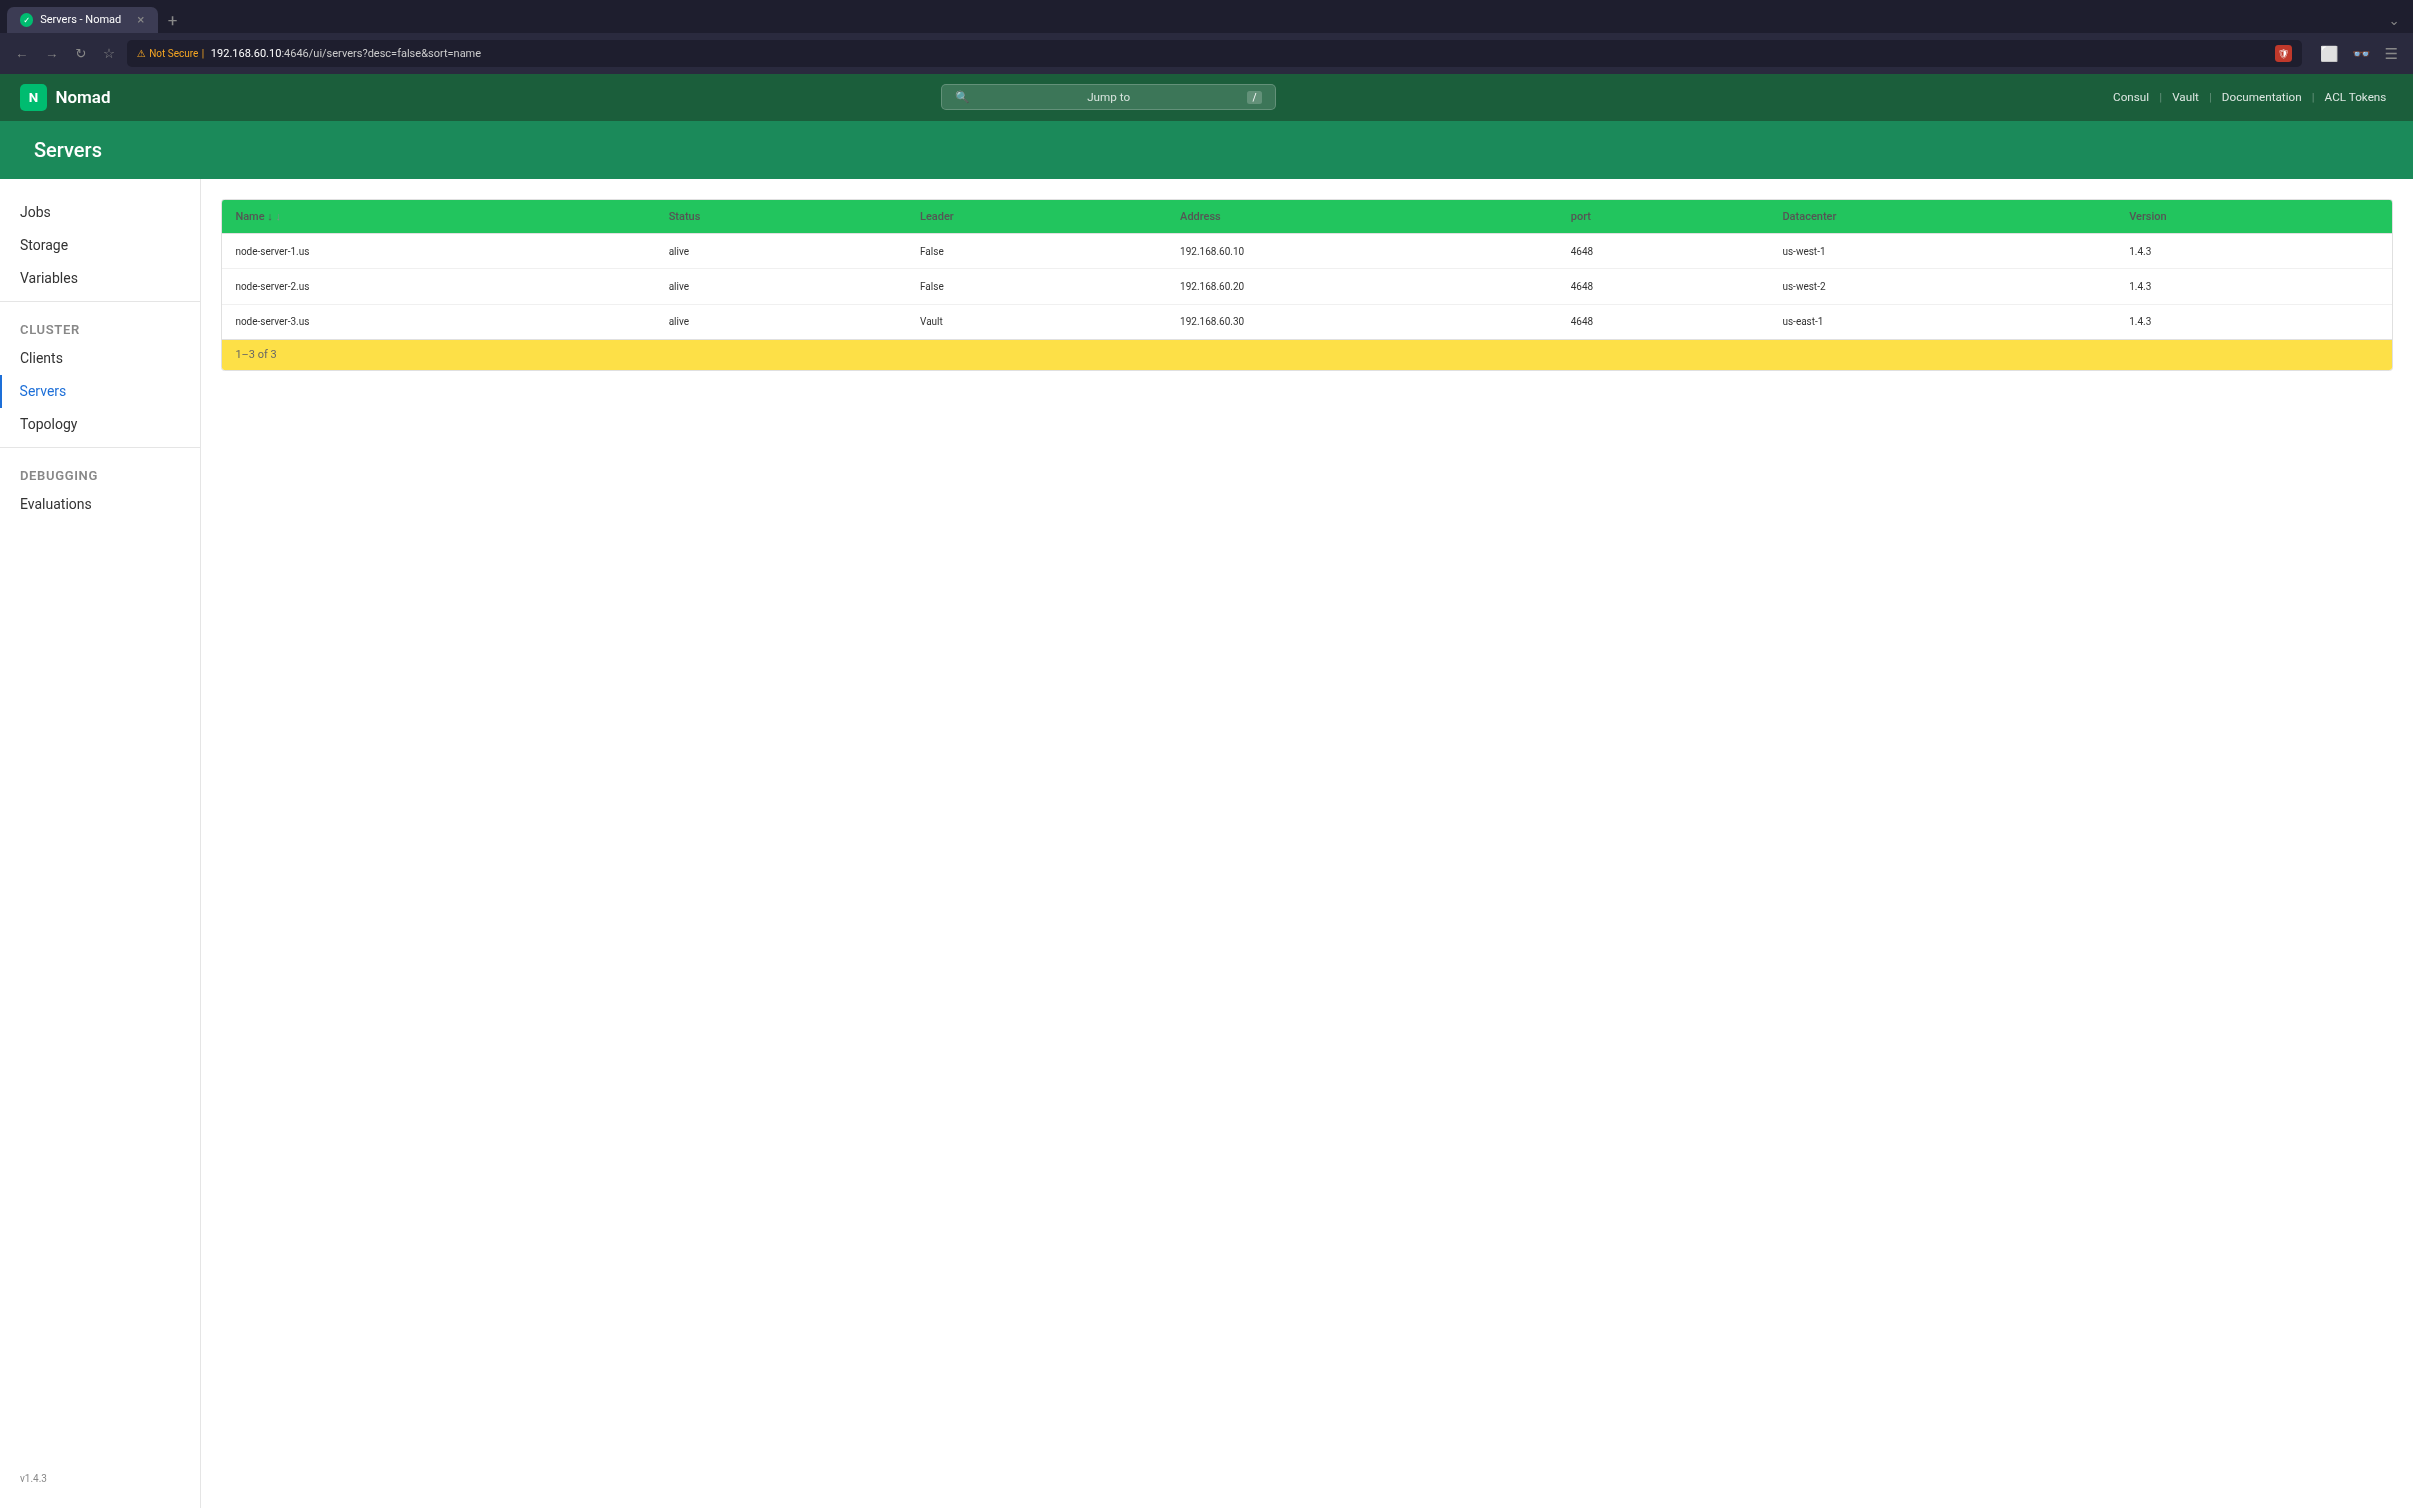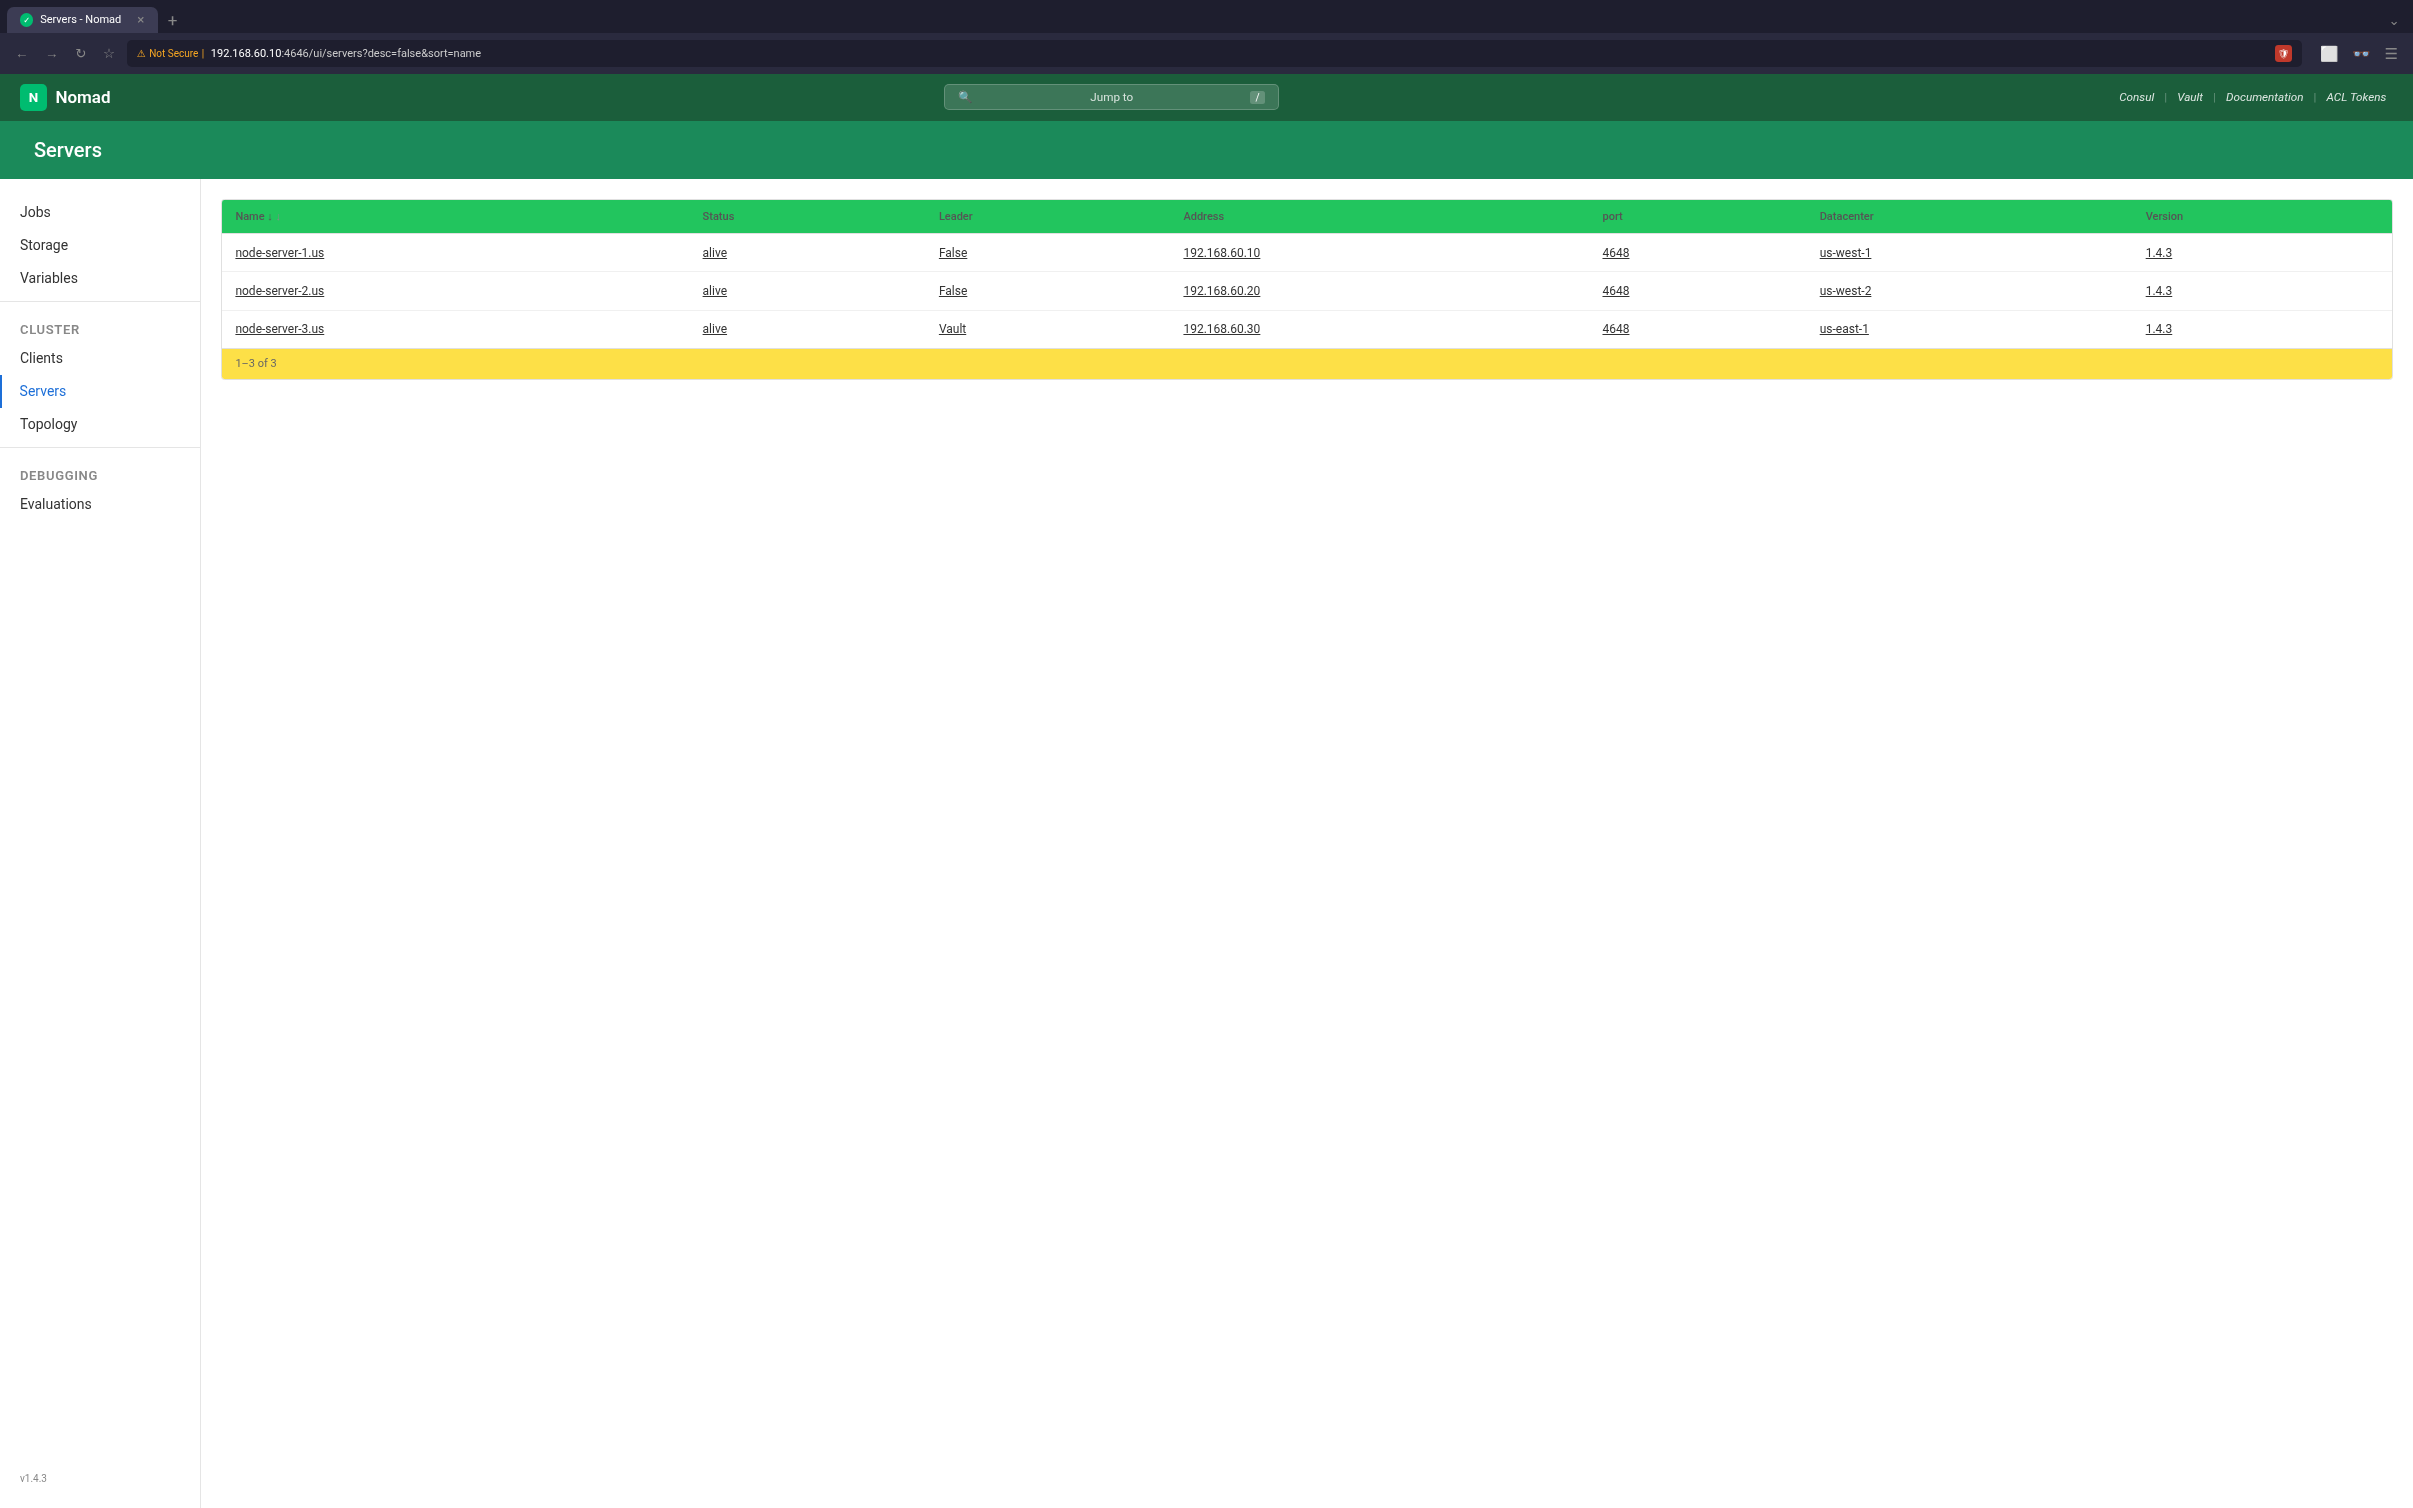--- a/index.html
+++ b/index.html
@@ -31,21 +31,21 @@
     .app { display: flex; flex-direction: column; min-height: calc(100vh - 67px); }
 
     
     .top-nav { background: #1b5e3b; display: flex; align-items: center; padding: 0 20px; height: 47px; }
     .logo { display: flex; align-items: center; gap: 8.4px; color: white; font-size: 17px; font-weight: 600; text-decoration: none; }
     .logo-icon { width: 27px; height: 27px; background: #00bc70; border-radius: 5px; display: flex; align-items: center; justify-content: center; color: white; font-size: 13.4px; font-weight: bold; }
     .jump-to { flex: 1; display: flex; justify-content: center; }
     .jump-to-btn { display: flex; align-items: center; gap: 6.7px; background: rgba(255,255,255,0.15); border: 0.8px solid rgba(255,255,255,0.2); border-radius: 5px; padding: 5px 13.4px; color: rgba(255,255,255,0.8); font-size: 11.7px; cursor: pointer; min-width: 335px; justify-content: space-between; }
     .jump-shortcut { background: rgba(255,255,255,0.2); border-radius: 2.5px; padding: 0.8px 5px; font-size: 10px; color: white; }
     .top-nav-links { display: flex; align-items: center; gap: 3.4px; color: rgba(255,255,255,0.8); font-size: 11.7px; }
-    .top-nav-links a { color: rgba(255,255,255,0.85); text-decoration: none; padding: 3.4px 6.7px; font-style: italic; }
+    .top-nav-links a { color: rgba(255,255,255,0.85); text-decoration: none; padding: 3.4px 6.7px; }
     .top-nav-divider { color: rgba(255,255,255,0.3); }
 
     
     .page-header { background: #1b8a5a; padding: 17px 34px; }
     .page-header h1 { color: white; font-size: 20px; font-weight: 500; }
 
     
     .main-layout { display: flex; flex: 1; background: white; }
 
     
@@ -59,21 +59,21 @@
 
     
     .content { flex: 1; padding: 20px; background: white; }
 
     
     .table-container { border: 0.8px solid #e0e0e0; border-radius: 3.4px; overflow: hidden; }
     .data-table { width: 100%; border-collapse: collapse; }
     .data-table th { background: #22c55e; padding: 10px 13.4px; text-align: left; font-size: 11px; font-weight: 500; color: #555; border-bottom: 0.8px solid #e0e0e0; }
     .data-table th.sortable { cursor: pointer; }
     .data-table th.sortable::after { content: ' ↓'; color: #888; }
-    .data-table td { padding: 11.7px 13.4px; border-bottom: 0.8px solid #f0f0f0; font-size: 12px; color: #333; text-decoration: underline; }
+    .data-table td { padding: 11.7px 13.4px; border-bottom: 0.8px solid #f0f0f0; font-size: 10px; color: #333; }
     .data-table tr:last-child td { border-bottom: none; }
     .table-footer { padding: 8.4px 13.4px; background: #fde047; border-top: 0.8px solid #e0e0e0; font-size: 11px; color: #666; }
   </style>
 </head>
 <body>
 
 <div class="browser-chrome">
   <div class="tab-bar">
     <div class="tab active">
       <div class="tab-favicon"></div>

